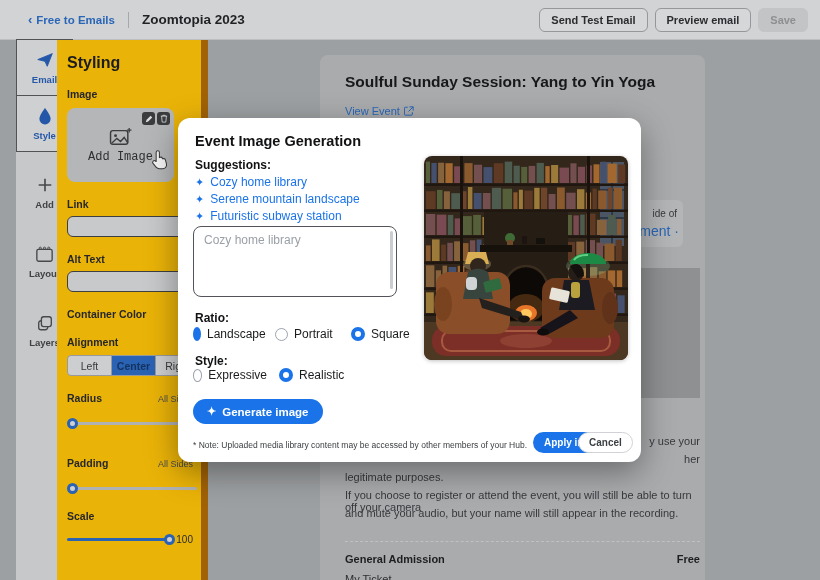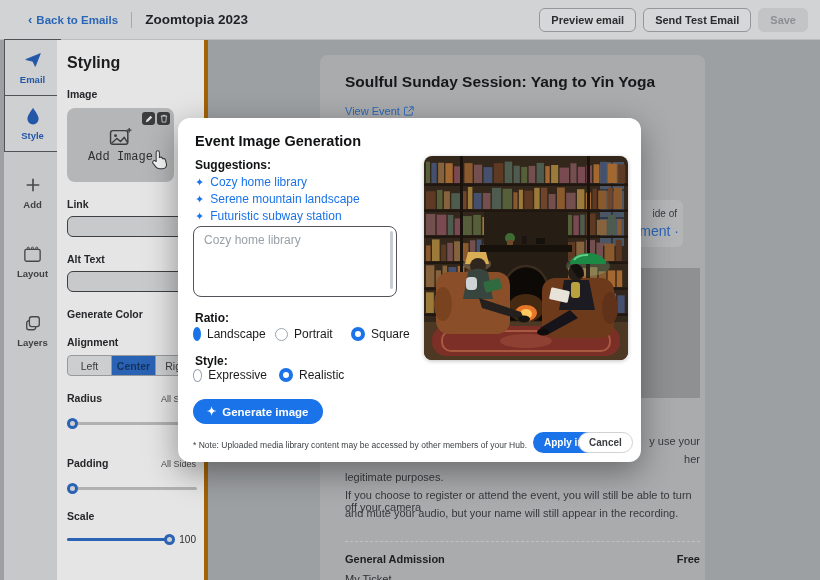--- a/index.html
+++ b/index.html
@@ -11,30 +11,30 @@
   .topbar { position:absolute; left:0; top:0; width:820px; height:40px; background:#d2d3d4; border-bottom:1px solid #bcbdbe; display:flex; align-items:center; }
   .back-link { display:flex; align-items:center; gap:4px; color:#2a66b8; font-size:11.5px; font-weight:bold; margin-left:28px; cursor:pointer; }
   .back-chev { font-size:13px; line-height:1; }
   .tb-divider { width:1px; height:16px; background:#a7a8aa; margin:0 13px; }
   .tb-title { font-size:13.5px; font-weight:bold; color:#1f2124; }
   .tb-right { margin-left:auto; display:flex; gap:7px; margin-right:12px; }
   .tb-btn { font-family:inherit; font-size:11px; font-weight:bold; color:#2b2c2f; background:#d6d7d8; border:1px solid #96979a; border-radius:6px; padding:5px 11px; cursor:pointer; }
   .tb-btn.disabled { background:#c3c4c6; border-color:#c3c4c6; color:#8e8f92; cursor:default; }
 
   
-  .rail { position:absolute; left:4px; top:40px; width:57px; height:540px; background:#c7c8c9; border-right:1px solid #66676a; }
+  .rail { position:absolute; left:16px; top:40px; width:57px; height:540px; background:#c7c8c9; border-right:1px solid #66676a; }
   .rail-cell { width:57px; height:57px; display:flex; flex-direction:column; align-items:center; justify-content:center; gap:4px; cursor:pointer; }
   .rail-cell.boxed { border:1px solid #515255; margin-top:-1px; background:#cfd0d1; }
   .rail-cell .lbl { font-size:9.5px; font-weight:bold; color:#404143; }
   .rail-cell.blue .lbl { color:#2457a8; }
   .rail-cell.plain { margin-top:12px; }
   .rail-icon { width:20px; height:20px; display:flex; align-items:center; justify-content:center; }
 
   
-  .panel { position:absolute; left:57px; top:40px; width:151px; height:540px; background:#e5e5e5; border-right:4px solid #a16207; padding:0 8px 0 10px; }
+  .panel { position:absolute; left:57px; top:40px; width:151px; height:540px; background:#eab308; border-right:7px solid #a16207; padding:0 8px 0 10px; }
   .panel h2 { font-size:16px; font-weight:bold; color:#1b1c1e; margin-top:14px; }
   .p-label { font-size:10.5px; font-weight:bold; color:#26272a; margin-top:16px; }
   .row-label { display:flex; justify-content:space-between; align-items:baseline; margin-top:16px; }
   .allsides { font-size:9px; color:#4a4b4e; font-weight:normal; }
   .img-box { position:relative; margin-top:8px; width:107px; height:74px; background:#b5b6b7; border-radius:8px; display:flex; flex-direction:column; align-items:center; justify-content:center; gap:3px; cursor:pointer; }
   .img-box .cap { font-size:12px; color:#2e2f31;font-family:Liberation Mono, monospace; }
   .thumb-actions { position:absolute; top:4px; right:4px; display:flex; gap:2px; }
   .mini-btn { width:13px; height:13px; background:#3b3c3e; border-radius:3px; display:flex; align-items:center; justify-content:center; cursor:pointer; }
   .hand-cursor { position:absolute; left:82px; top:40px; }
   .p-input { margin-top:6px; width:133px; height:21px; background:#c8c9ca; border:1.5px solid #3e3f42; border-radius:6px; font-family:inherit; font-size:11px; padding:0 6px; color:#222; }
@@ -87,27 +87,27 @@
   .gen-image { position:absolute; left:246px; top:38px; width:204px; height:204px; border-radius:8px; overflow:hidden; box-shadow:0 1px 4px rgba(0,0,0,.25); }
 </style>
 </head>
 <body>
 
 <div class="page">
 
   <div class="topbar">
     <div class="back-link">
       <span class="back-chev">‹</span>
-      <span>Back to Emails</span>
+      <span>Free to Emails</span>
     </div>
     <div class="tb-divider"></div>
     <div class="tb-title">Zoomtopia 2023</div>
     <div class="tb-right">
+      <button class="tb-btn">Send Test Email</button>
       <button class="tb-btn">Preview email</button>
-      <button class="tb-btn">Send Test Email</button>
       <button class="tb-btn disabled">Save</button>
     </div>
   </div>
 
   <div class="rail">
     <div class="rail-cell boxed blue">
       <span class="rail-icon">
         <svg width="18" height="18" viewBox="0 0 20 20">
             <path d="M2 9.5 L18 3 L12.5 17 L10 11.5 Z M10 11.5 L18 3" fill="#2457a8" stroke="#2457a8" stroke-width="1" stroke-linejoin="round"></path>
           </svg>
@@ -180,21 +180,21 @@
         <path d="M7.5 14 V4.6 a1.7 1.7 0 0 1 3.4 0 V10 l1-.4 a1.6 1.6 0 0 1 2 .9 l.3.7 1.3-.1 a1.6 1.6 0 0 1 1.7 1.2 l1.1 4.4 a4 4 0 0 1 -3.9 5 H11 a4.6 4.6 0 0 1 -3.6-1.7 L4.2 16 a1.7 1.7 0 0 1 2.6-2.2 z" fill="#f4f4f4" stroke="#3a3b3d" stroke-width="1.1"></path>
       </svg>
     </div>
 
     <div class="p-label">Link</div>
     <input class="p-input" value="" style="">
 
     <div class="p-label">Alt Text</div>
     <input class="p-input" value="" style="">
 
-    <div class="p-label">Generate Color</div>
+    <div class="p-label">Container Color</div>
 
     <div class="p-label">Alignment</div>
     <div class="segmented">
       <div class="seg">Left</div>
       <div class="seg sel">Center</div>
       <div class="seg">Right</div>
     </div>
 
     <div class="row-label">
       <span class="p-label" style="margin-top:0">Radius</span>

